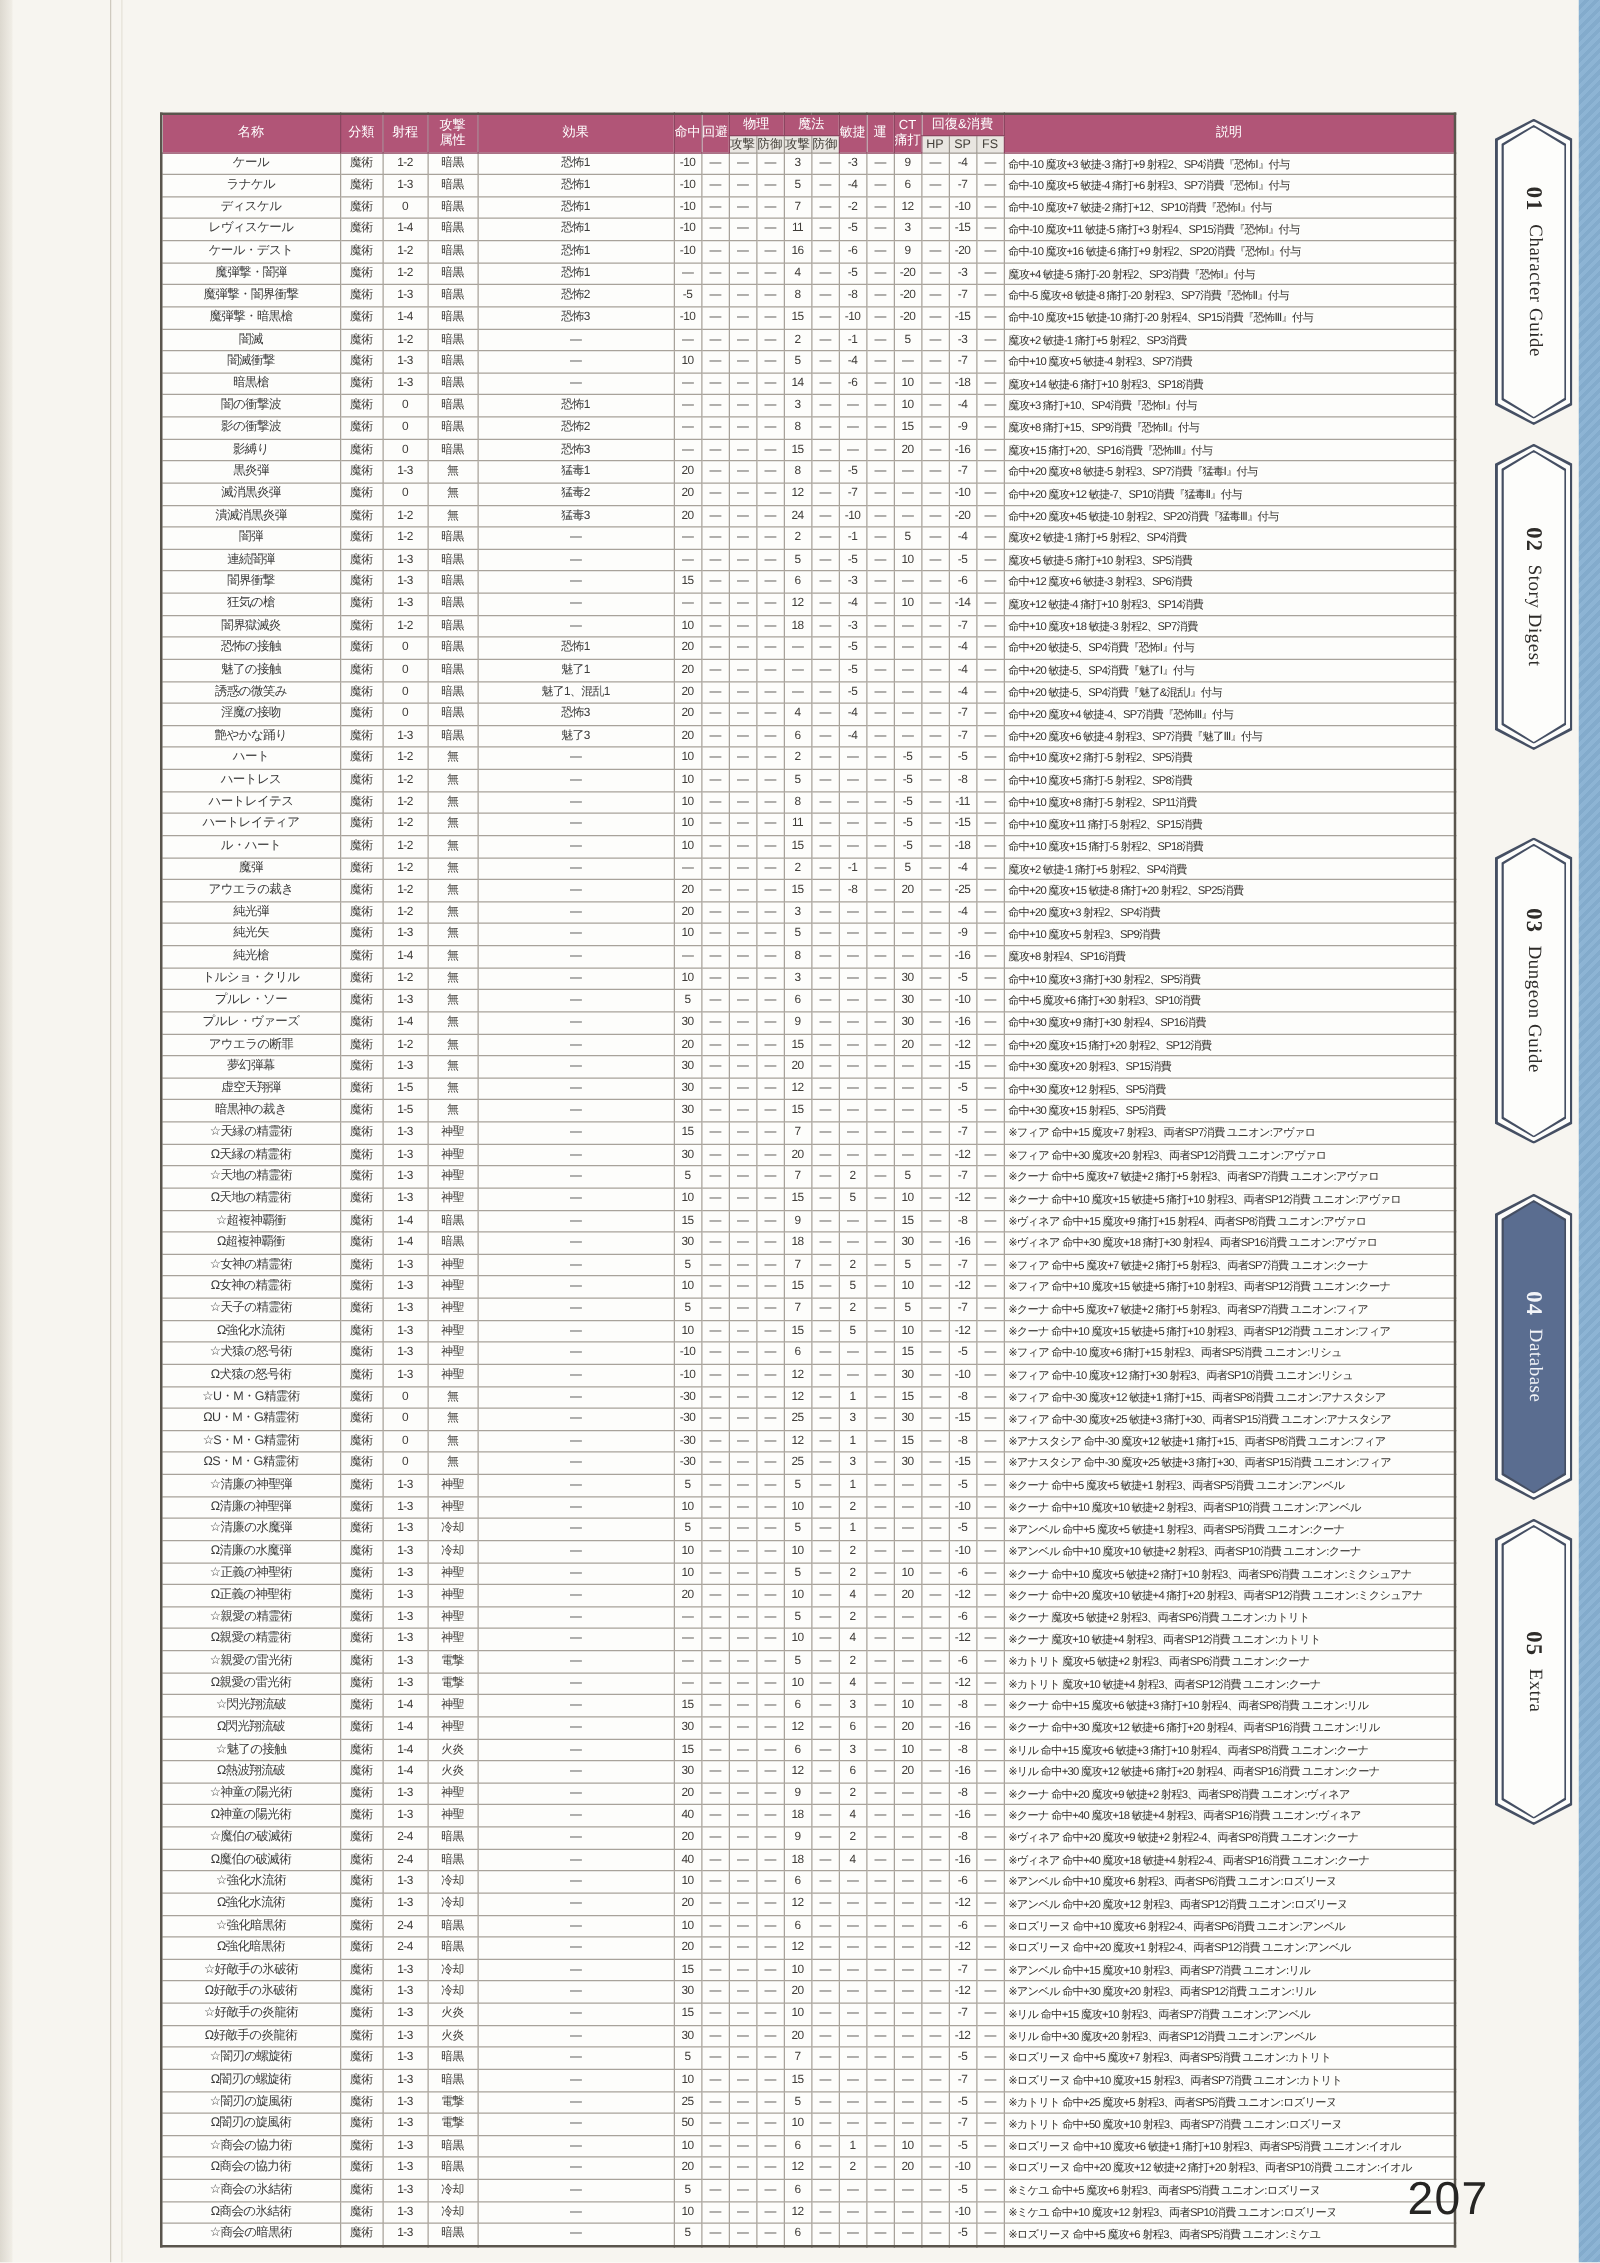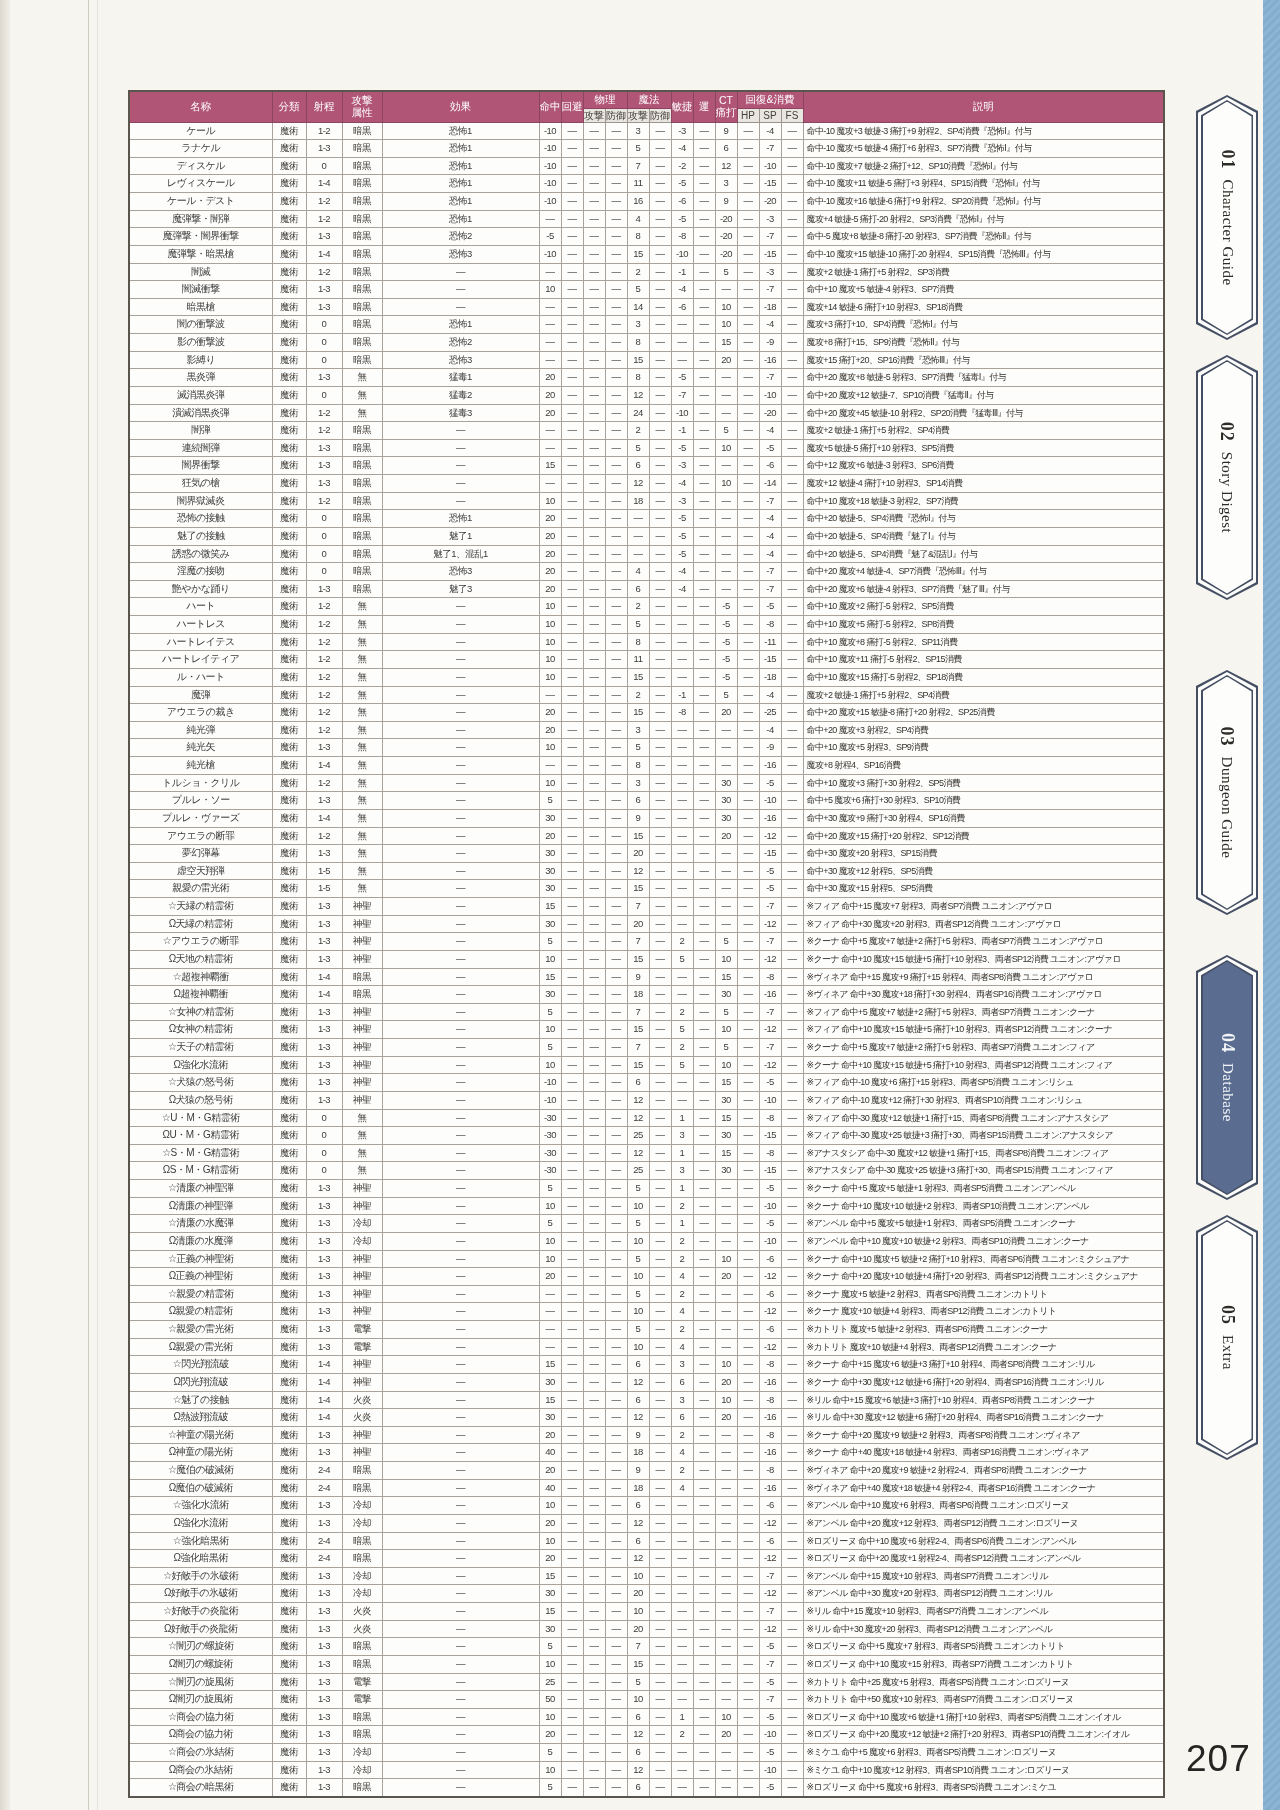--- a/index.html
+++ b/index.html
@@ -49,21 +49,21 @@
   .tab .inner{position:absolute;inset:5px;clip-path:polygon(50% 0,100% 6.5%,100% 93.5%,50% 100%,0 93.5%,0 6.5%);background:#454f63;}
   .tab .inner2{position:absolute;inset:6.5px;clip-path:polygon(50% 0,100% 6.5%,100% 93.5%,50% 100%,0 93.5%,0 6.5%);background:#fdfdfb;
     display:flex;align-items:center;justify-content:center;}
   .tab.active .inner2{background:#5a6d90;}
   .tab .rot{transform:rotate(90deg);white-space:nowrap;display:flex;align-items:center;gap:10px;
     font-family:"Liberation Serif","DejaVu Serif",serif;color:#2e2c29;}
   .tab.active .rot{color:#f2f4f8;}
   .tab .num{font-size:18px;font-weight:bold;letter-spacing:1px;}
   .tab .lbl{font-size:15px;letter-spacing:0.5px;}
 
-  .page-num{position:absolute;left:1186px;top:1738px;font-size:37px;color:#262523;
+  .page-num{position:absolute;left:1126px;top:1738px;font-size:37px;color:#262523;
     font-family:"Liberation Sans",sans-serif;letter-spacing:1px;}
 </style>
 </head>
 <body>
 
 <div class="scan-left-shade"></div>
 <div class="crease1"></div>
 <div class="crease2"></div>
 <div class="edge-blue"></div>
 
@@ -973,21 +973,21 @@
           <td class="c-stat">—</td>
           <td class="c-stat">—</td>
           <td class="c-stat">—</td>
           <td class="c-stat">—</td>
           <td class="c-stat">—</td>
           <td class="c-stat">-5</td>
           <td class="c-stat">—</td>
           <td class="c-desc">命中+30 魔攻+12 射程5、SP5消費</td>
         </tr>
         <tr>
-          <td class="c-name">親愛の雷光術</td>
+          <td class="c-name">暗黒神の裁き</td>
           <td class="c-stat">魔術</td>
           <td class="c-stat">1-5</td>
           <td class="c-stat">無</td>
           <td class="c-eff">—</td>
           <td class="c-stat">30</td>
           <td class="c-stat">—</td>
           <td class="c-stat">—</td>
           <td class="c-stat">—</td>
           <td class="c-stat">15</td>
           <td class="c-stat">—</td>
@@ -1033,21 +1033,21 @@
           <td class="c-stat">—</td>
           <td class="c-stat">—</td>
           <td class="c-stat">—</td>
           <td class="c-stat">—</td>
           <td class="c-stat">—</td>
           <td class="c-stat">-12</td>
           <td class="c-stat">—</td>
           <td class="c-desc">※フィア 命中+30 魔攻+20 射程3、両者SP12消費 ユニオン:アヴァロ</td>
         </tr>
         <tr>
-          <td class="c-name">☆アウエラの断罪</td>
+          <td class="c-name">☆天地の精霊術</td>
           <td class="c-stat">魔術</td>
           <td class="c-stat">1-3</td>
           <td class="c-stat">神聖</td>
           <td class="c-eff">—</td>
           <td class="c-stat">5</td>
           <td class="c-stat">—</td>
           <td class="c-stat">—</td>
           <td class="c-stat">—</td>
           <td class="c-stat">7</td>
           <td class="c-stat">—</td>

